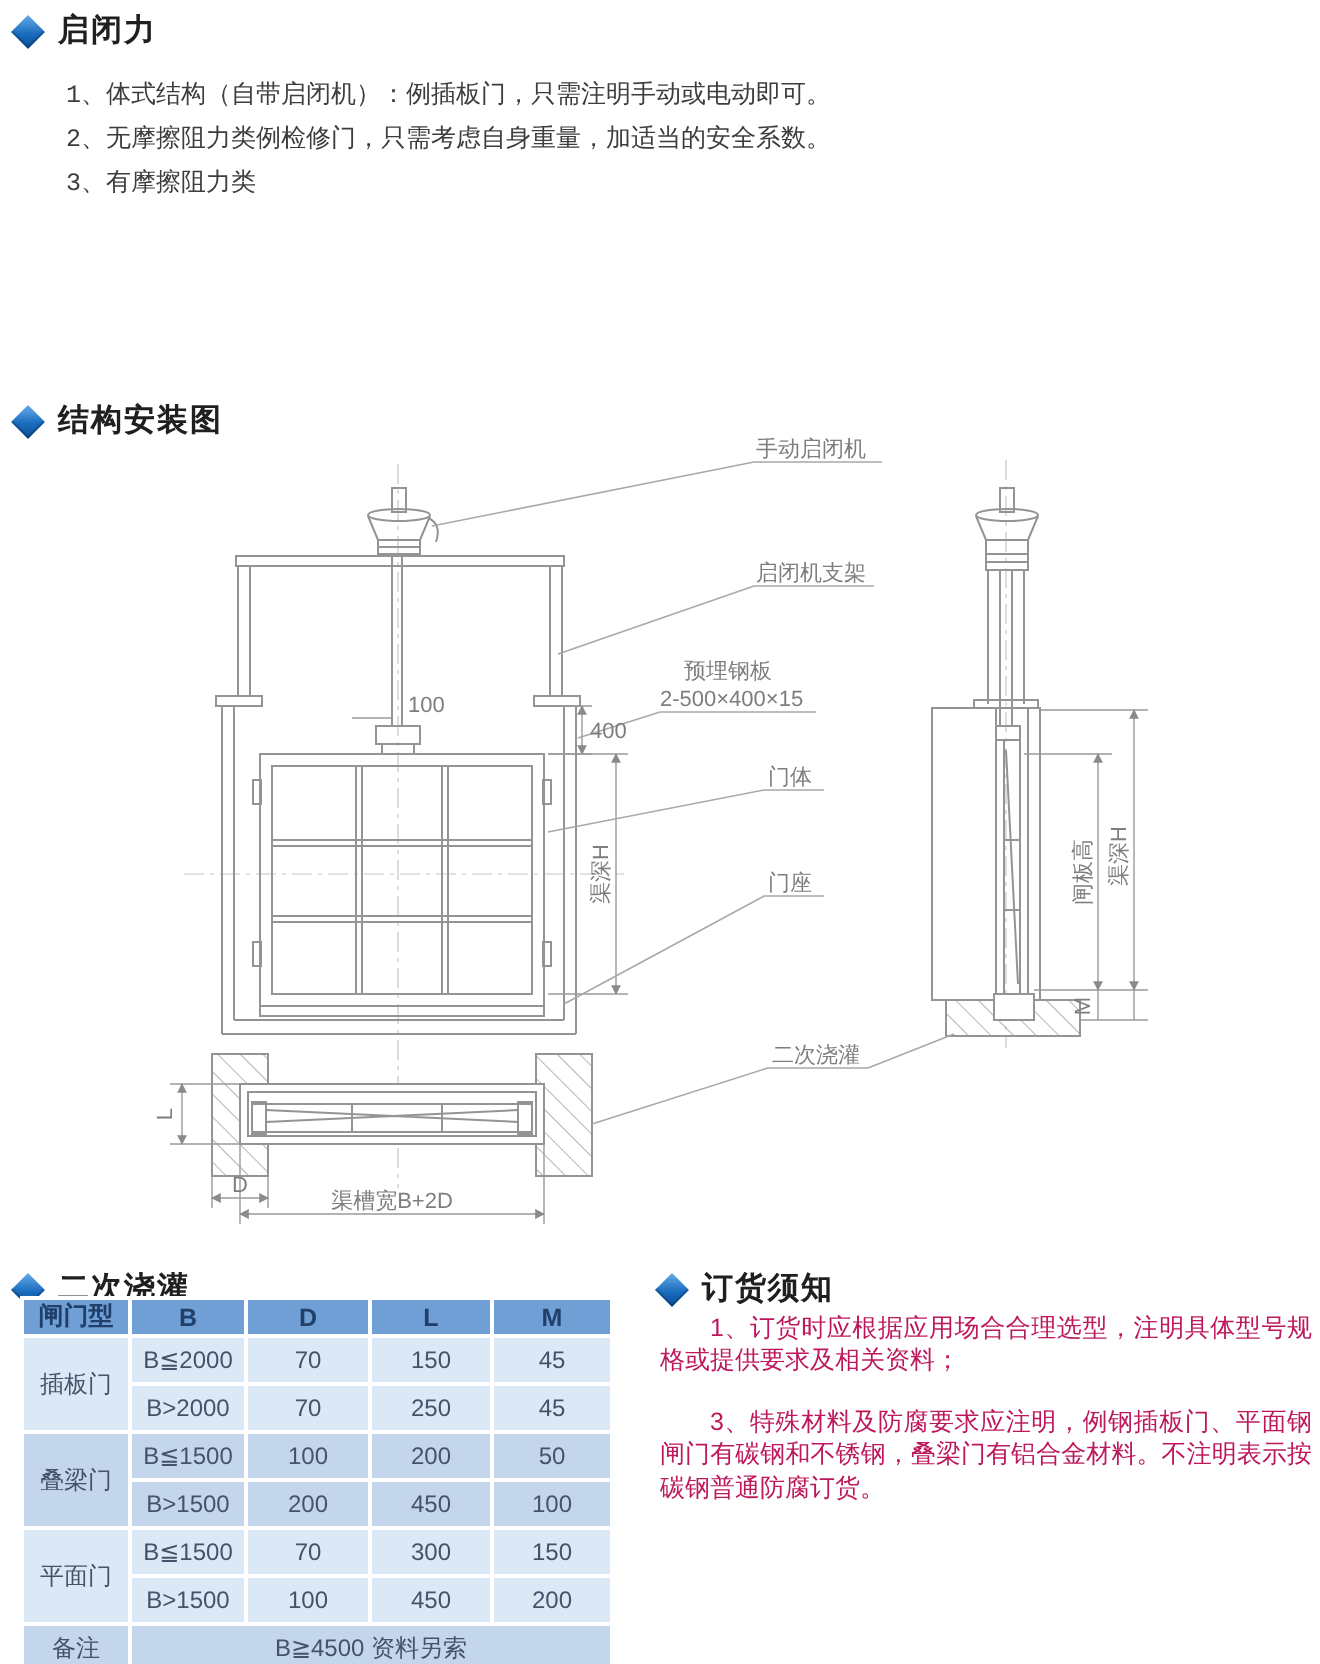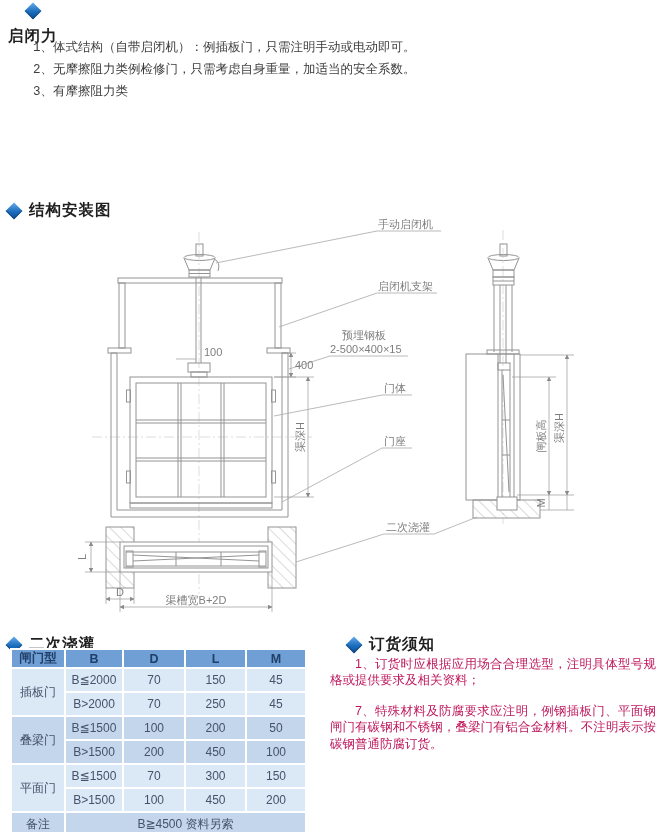--- a/index.html
+++ b/index.html
@@ -22,21 +22,21 @@
   .param-table th{background:#6f9fd4;color:#20406a;font-weight:700;height:17px;font-size:12.5px;text-align:center;}
   .param-table td.light{background:#dbe8f6;}
   .param-table td.dark{background:#c3d6ec;}
   svg text{font-family:"Liberation Sans","DejaVu Sans",sans-serif;}
 </style>
 </head>
 <body>
 
 <div class="page">
 
-  <div class="sec-head" style="left:8px;top:5px;flex-direction:column;">
+  <div class="sec-head" style="left:8px;top:5px;">
     <span class="diamond"></span>
     <span>启闭力</span>
   </div>
 
   <p class="para indent" style="top:27px;">1、体式结构（自带启闭机）：例插板门，只需注明手动或电动即可。</p>
   <p class="para indent" style="top:49px;">2、无摩擦阻力类例检修门，只需考虑自身重量，加适当的安全系数。</p>
   <p class="para indent" style="top:71px;">3、有摩擦阻力类</p>
 
   <div class="sec-head" style="left:8px;top:200px;align-items:center;">
     <span class="diamond"></span>
@@ -232,21 +232,21 @@
           <td class="light">450</td>
           <td class="light">200</td>
         </tr>
         <tr>
           <td class="dark">备注</td>
           <td class="dark" colspan="4">B≧4500 资料另索</td>
         </tr>
       </tbody>
   </table>
 
-  <div class="sec-head" style="left:348px;top:634px;">
+  <div class="sec-head" style="left:330px;top:634px;">
     <span class="diamond"></span>
     <span>订货须知</span>
   </div>
 
   <p class="order-para" style="top:643px;">1、订货时应根据应用场合合理选型，注明具体型号规格或提供要求及相关资料；</p>
-  <p class="order-para" style="top:690px;">7、特殊材料及防腐要求应注明，例钢插板门、平面钢闸门有碳钢和不锈钢，叠梁门有铝合金材料。不注明表示按碳钢普通防腐订货。</p>
+  <p class="order-para" style="top:690px;">3、特殊材料及防腐要求应注明，例钢插板门、平面钢闸门有碳钢和不锈钢，叠梁门有铝合金材料。不注明表示按碳钢普通防腐订货。</p>
 
 </div>
 
 </body></html>

